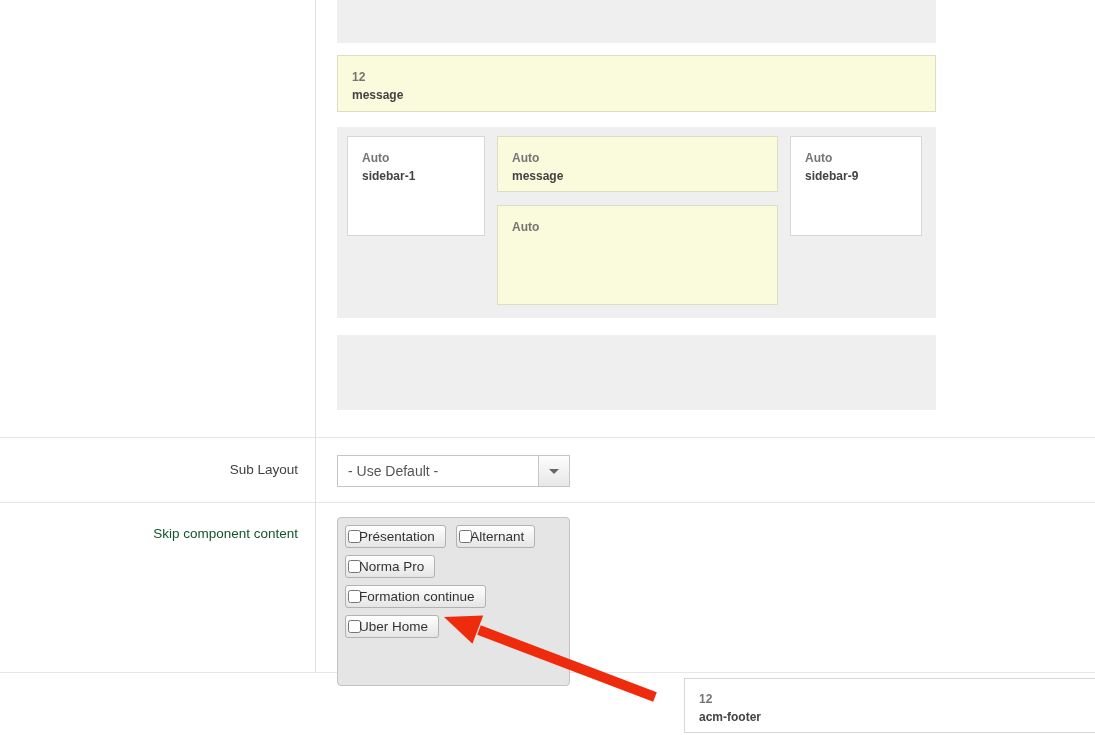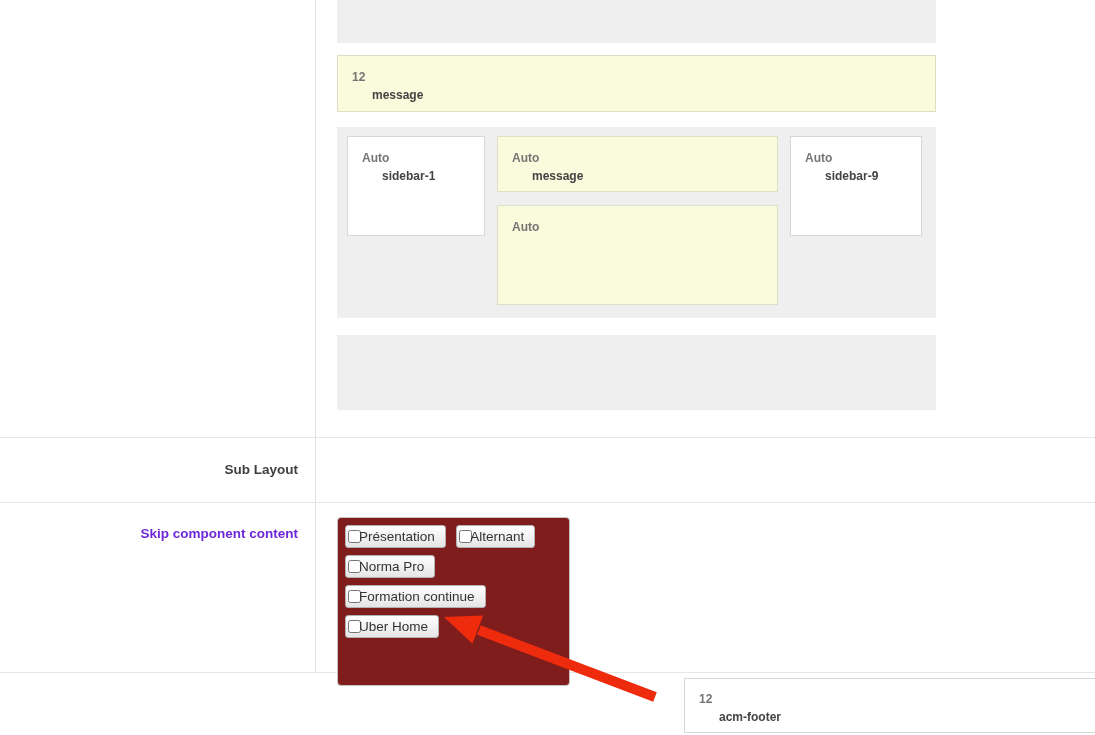--- a/index.html
+++ b/index.html
@@ -17,45 +17,45 @@
   
   .grow{position:absolute;background:#efefef;}
   .grow.r1{left:337px;top:-50px;width:599px;height:93px;}
   .grow.r3{left:337px;top:127px;width:599px;height:191px;}
   .grow.r4{left:337px;top:335px;width:599px;height:75px;}
 
   .pbox{position:absolute;box-sizing:border-box;padding:13px 14px;}
   .pbox.white{background:#ffffff;border:1px solid #d7d7d7;}
   .pbox.yellow{background:#fafadc;border:1px solid #dedec4;}
   .bsize{font-size:12px;line-height:17px;color:#757575;font-weight:bold;}
-  .bname{font-size:12px;line-height:18px;color:#434343;font-weight:bold;margin-left:20px;}
+  .bname{font-size:12px;line-height:18px;color:#434343;font-weight:bold;}
   .pbox.msgrow{left:337px;top:55px;width:599px;height:57px;}
   .pbox.sb1{left:347px;top:136px;width:138px;height:100px;}
   .pbox.msg{left:497px;top:136px;width:281px;height:56px;padding-top:13px;}
   .pbox.cmp{left:497px;top:205px;width:281px;height:100px;}
   .pbox.sb2{left:790px;top:136px;width:132px;height:100px;}
   .pbox.footer{left:347px;top:343px;width:578px;height:55px;padding-top:12px;}
 
   
   .flabel{position:absolute;left:0;width:298px;text-align:right;
-    font-size:13.5px;font-weight:bold;color:#3f3f3f;}
+    font-size:13.5px;font-weight:normal;color:#3f3f3f;}
   .flabel.sub{top:462px;}
   .flabel.skip{top:526px;}
 
   .selectbox{position:absolute;left:337px;top:455px;width:233px;height:32px;
     box-sizing:border-box;border:1px solid #c5c5c5;background:#fff;cursor:pointer;}
   .selectbox .val{position:absolute;left:10px;top:0;line-height:30px;font-size:14px;color:#555;}
   .selectbox .btn{position:absolute;right:0;top:0;width:30px;height:30px;
     border-left:1px solid #c5c5c5;background:linear-gradient(#fdfdfd,#e7e7e7);}
   .selectbox .btn .tri{position:absolute;left:50%;top:50%;margin:-2px 0 0 -5px;
     width:0;height:0;border-left:5px solid transparent;border-right:5px solid transparent;
     border-top:5px solid #666;}
 
   .optgroup{position:absolute;left:337px;top:517px;width:233px;height:169px;
-    box-sizing:border-box;border:1px solid #c3c3c3;border-radius:4px;background:#7f1d1d;
+    box-sizing:border-box;border:1px solid #c3c3c3;border-radius:4px;background:#e5e5e5;
     padding:5px 6px;}
   .optbtn{position:relative;display:inline-block;box-sizing:border-box;
     margin:2px 5px 5px 1px;padding:3px 10px 3px 13px;
     border:1px solid #b2b2b2;border-radius:3px;
     background:linear-gradient(#ffffff,#e5e5e5);
     font-size:13.5px;line-height:15px;color:#333;cursor:pointer;white-space:nowrap;}
   .optbtn input{position:absolute;left:2px;top:50%;margin:-7px 0 0 0;width:13px;height:13px;}
   .optbtn .txt{position:relative;}
 
   .arrow-svg{position:absolute;left:0;top:0;pointer-events:none;}
@@ -97,22 +97,28 @@
   </div>
 
   <div class="grow r4">
     <div class="pbox white footer">
       <div class="bsize">12</div>
       <div class="bname">acm-footer</div>
     </div>
   </div>
 
   <div class="flabel sub">Sub Layout</div>
+  <div class="selectbox" role="combobox">
+    <span class="val">- Use Default -</span>
+    <span class="btn">
+      <span class="tri"></span>
+    </span>
+  </div>
 
-  <div class="flabel skip" style="color:#6d28d9;">Skip component content</div>
+  <div class="flabel skip" style="color:#14532d;">Skip component content</div>
   <div class="optgroup">
     <label class="optbtn">
       <input type="checkbox" style="">
       <span class="txt">Présentation</span>
     </label>
     <label class="optbtn">
       <input type="checkbox" style="">
       <span class="txt">Alternant</span>
     </label>
     <label class="optbtn">

